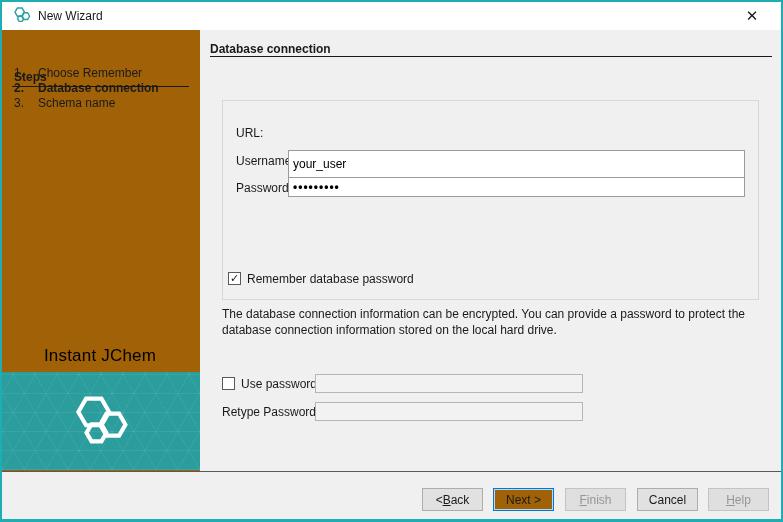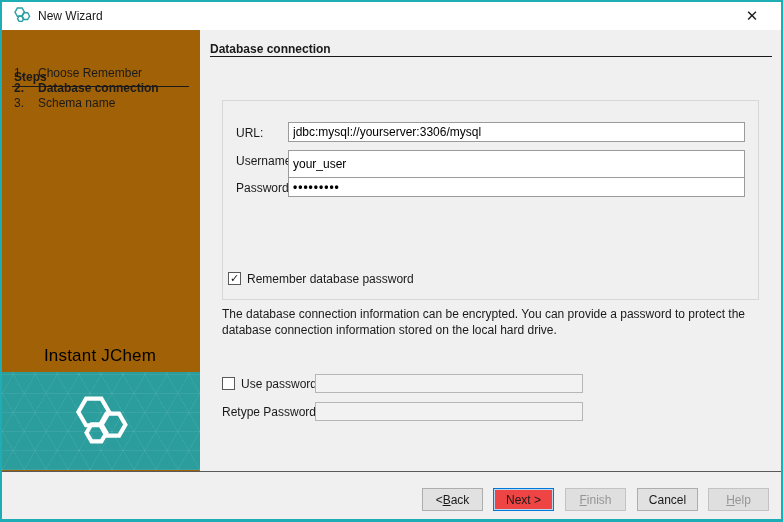--- a/index.html
+++ b/index.html
@@ -49,21 +49,21 @@
   .info-text{left:222px;top:306px;width:556px;line-height:16px;}
   .separator{left:2px;top:471px;width:779px;height:1px;background:#595959;}
   .buttonbar{left:2px;top:472px;width:779px;height:47px;background:#f0f0f0;}
   .btn{
     position:absolute;top:488px;width:61px;height:23px;
     background:#e1e1e1;border:1px solid #adadad;box-sizing:border-box;
     display:flex;align-items:center;justify-content:center;
     font-family:"Liberation Sans", sans-serif;font-size:12px;color:#1a1a1a;cursor:pointer;
   }
   .btn .key{text-decoration:underline;}
-  .btn-focused{border:1px solid #0078d7;background:#ef4444;box-shadow:inset 0 0 0 1px #b8d9f2;}
+  .btn-focused{border:1px solid #0078d7;background:#a16207;box-shadow:inset 0 0 0 1px #b8d9f2;}
   .btn-disabled{color:#969696;border:1px solid #c3c3c3;background:#dfdfdf;cursor:default;}
   .border-overlay{
     left:0;top:0;width:783px;height:522px;box-sizing:border-box;
     border:2px solid #1fadb5;border-bottom:3px solid #1fadb5;pointer-events:none;z-index:50;
   }
   svg{display:block;}
 </style>
 </head>
 <body>
 
@@ -112,21 +112,20 @@
   </div>
 
   <div class="abs mainpanel"></div>
 
   <div class="abs main-header">Database connection</div>
   <div class="abs main-underline"></div>
 
   <div class="abs groupbox"></div>
 
   <div class="abs fld-label" style="left:236px;top:126px;">URL:</div>
-  <input class="abs text-input" style="left: 288px; top: 122px; width: 457px; height: 20px;" type="text" value="jdbc:mysql://yourserver:3306/mysql">
 
   <div class="abs fld-label" style="left:236px;top:154px;">Username:</div>
   <input class="abs text-input" style="left: 288px; top: 150px; width: 457px; height: 28px;" type="text" value="your_user">
 
   <div class="abs fld-label" style="left:236px;top:181px;">Password:</div>
   <input class="abs text-input" style="left: 288px; top: 177px; width: 457px; height: 20px; font-weight: bold; letter-spacing: 1px;" type="text" value="•••••••••">
 
   <div class="abs checkbox" style="left:228px;top:272px;">
     <span>✓</span>
   </div>

